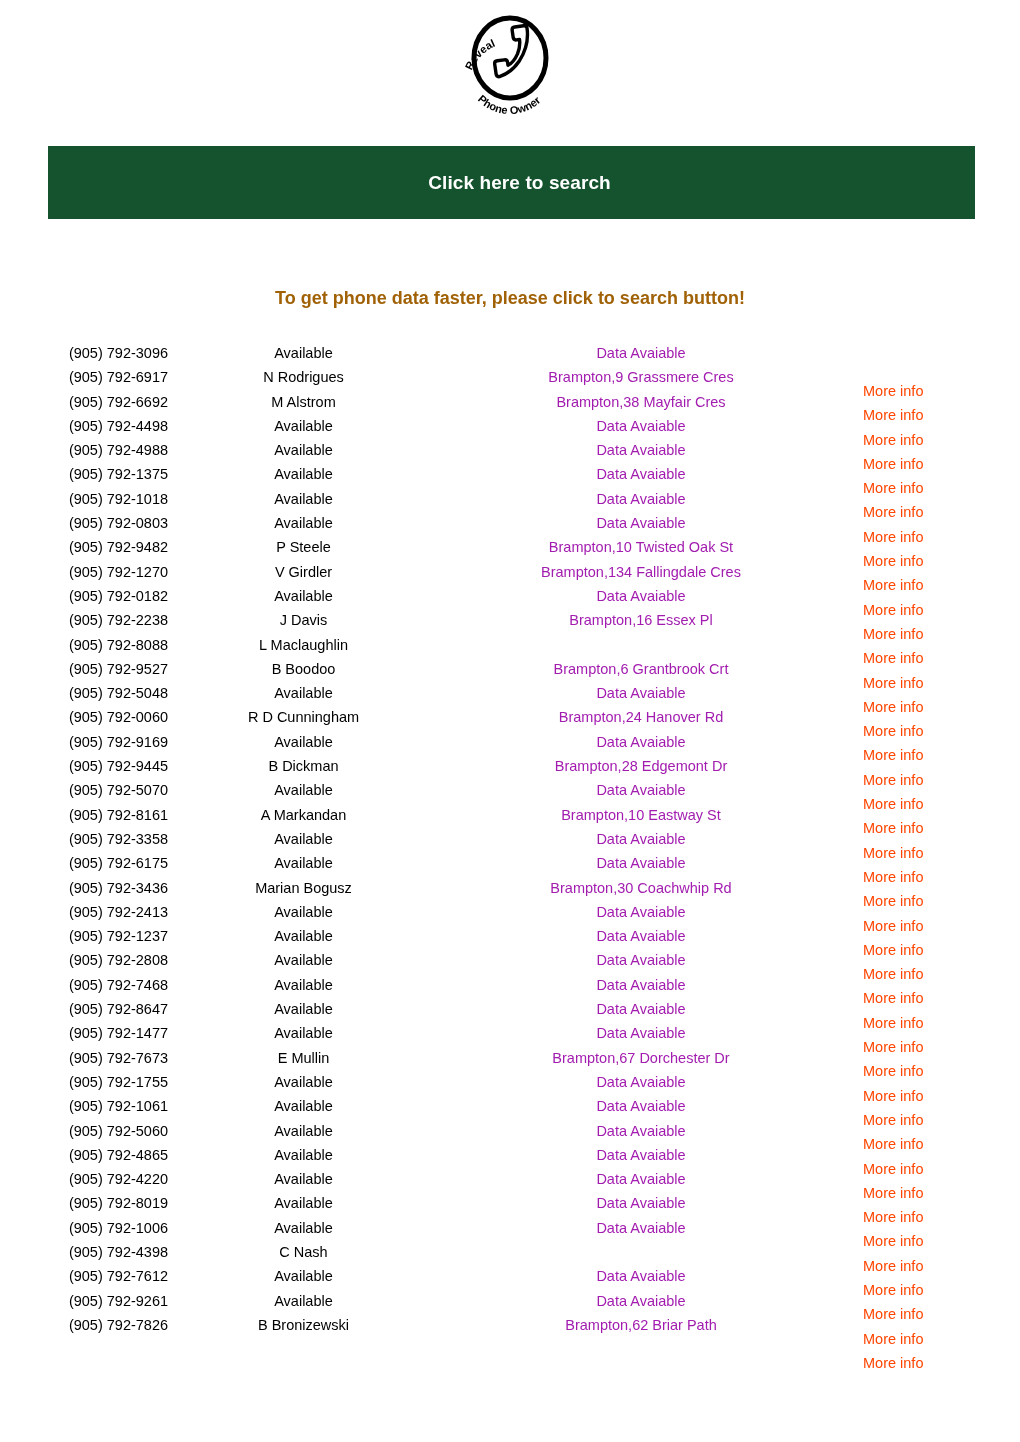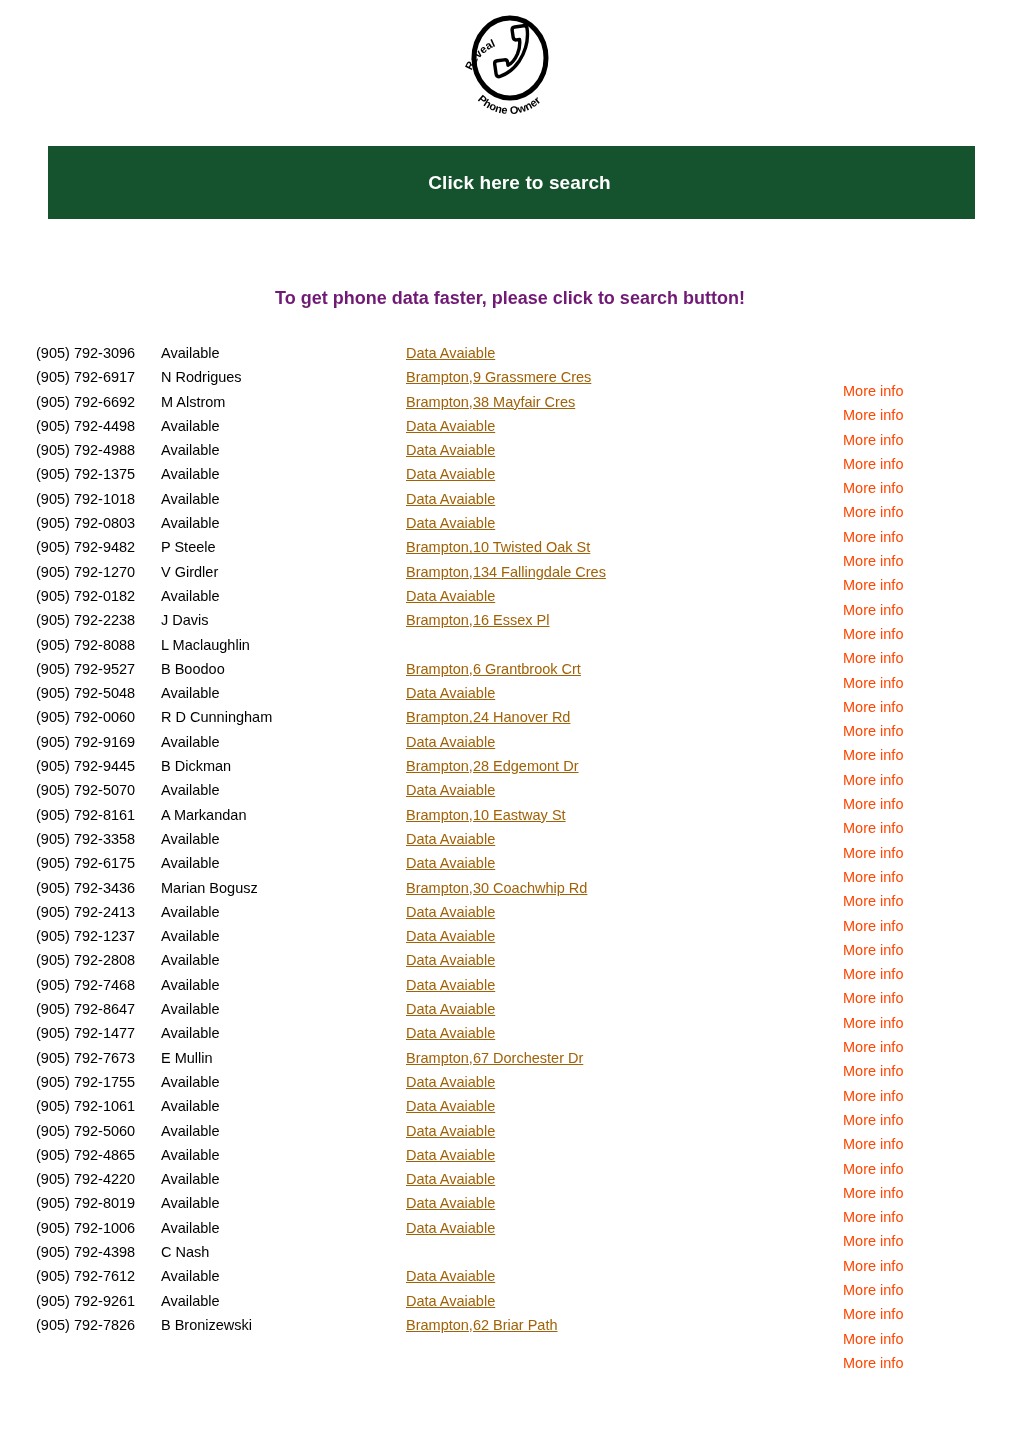--- a/index.html
+++ b/index.html
@@ -56,30 +56,31 @@
 
   
   .tagline {
     position: absolute;
     left: 0;
     top: 288px;
     width: 1020px;
     text-align: center;
     font-size: 18px;
     font-weight: bold;
-    color: #701a75;
+    color: #a16207;
     line-height: 1.2;
   }
 
   
   .results {
     position: absolute;
-    left: 36px;
+    left: 56px;
     top: 341px;
     width: 924px;
+    text-align: center;
   }
   .result-row {
     position: relative;
     height: 24.3px;
     line-height: 24.3px;
     font-size: 14.5px;
     white-space: nowrap;
   }
   .col-phone {
     position: absolute;
@@ -93,22 +94,21 @@
     left: 125px;
     top: 0;
     width: 245px;
     color: #000000;
   }
   .col-address {
     position: absolute;
     left: 370px;
     top: 0;
     width: 430px;
-    color: #a16207;
-    text-decoration: underline;
+    color: #a21caf;
   }
   .col-link {
     position: absolute;
     left: 807px;
     top: 0;
     color: #FF4500;
     text-decoration: none;
     cursor: pointer;
     margin-top: 38px;
   }

